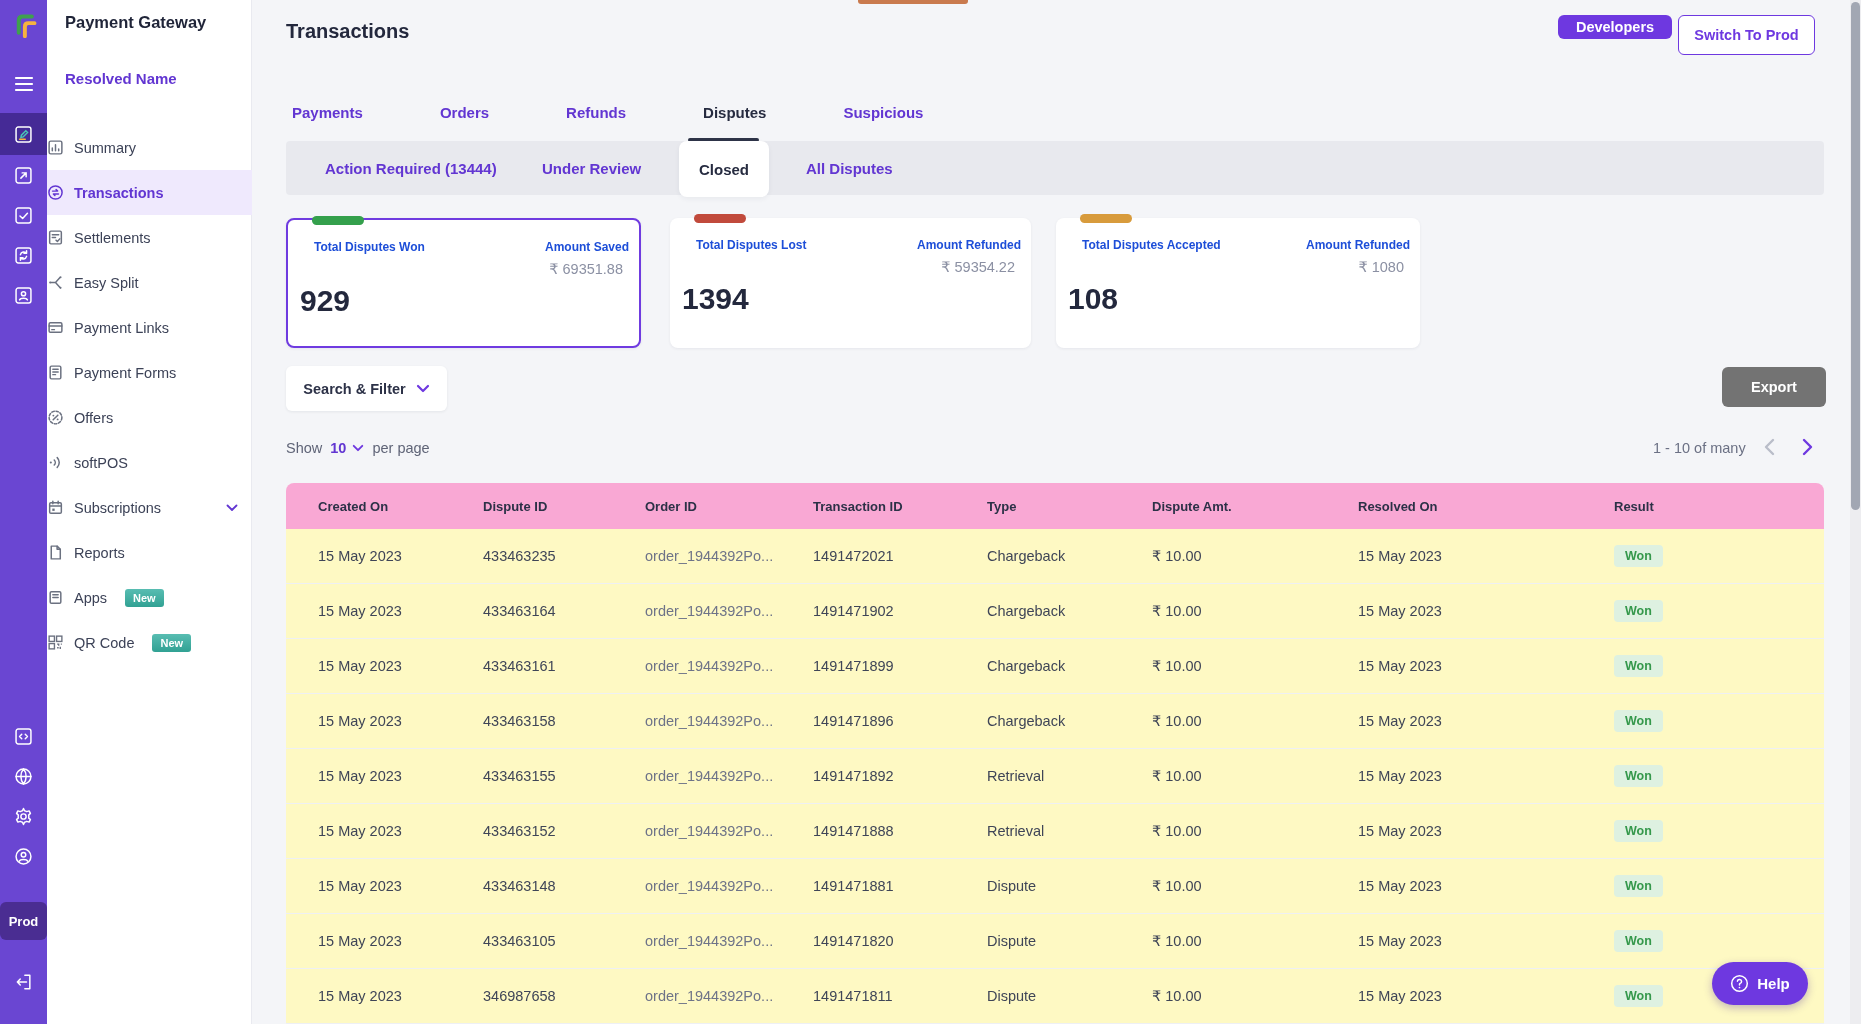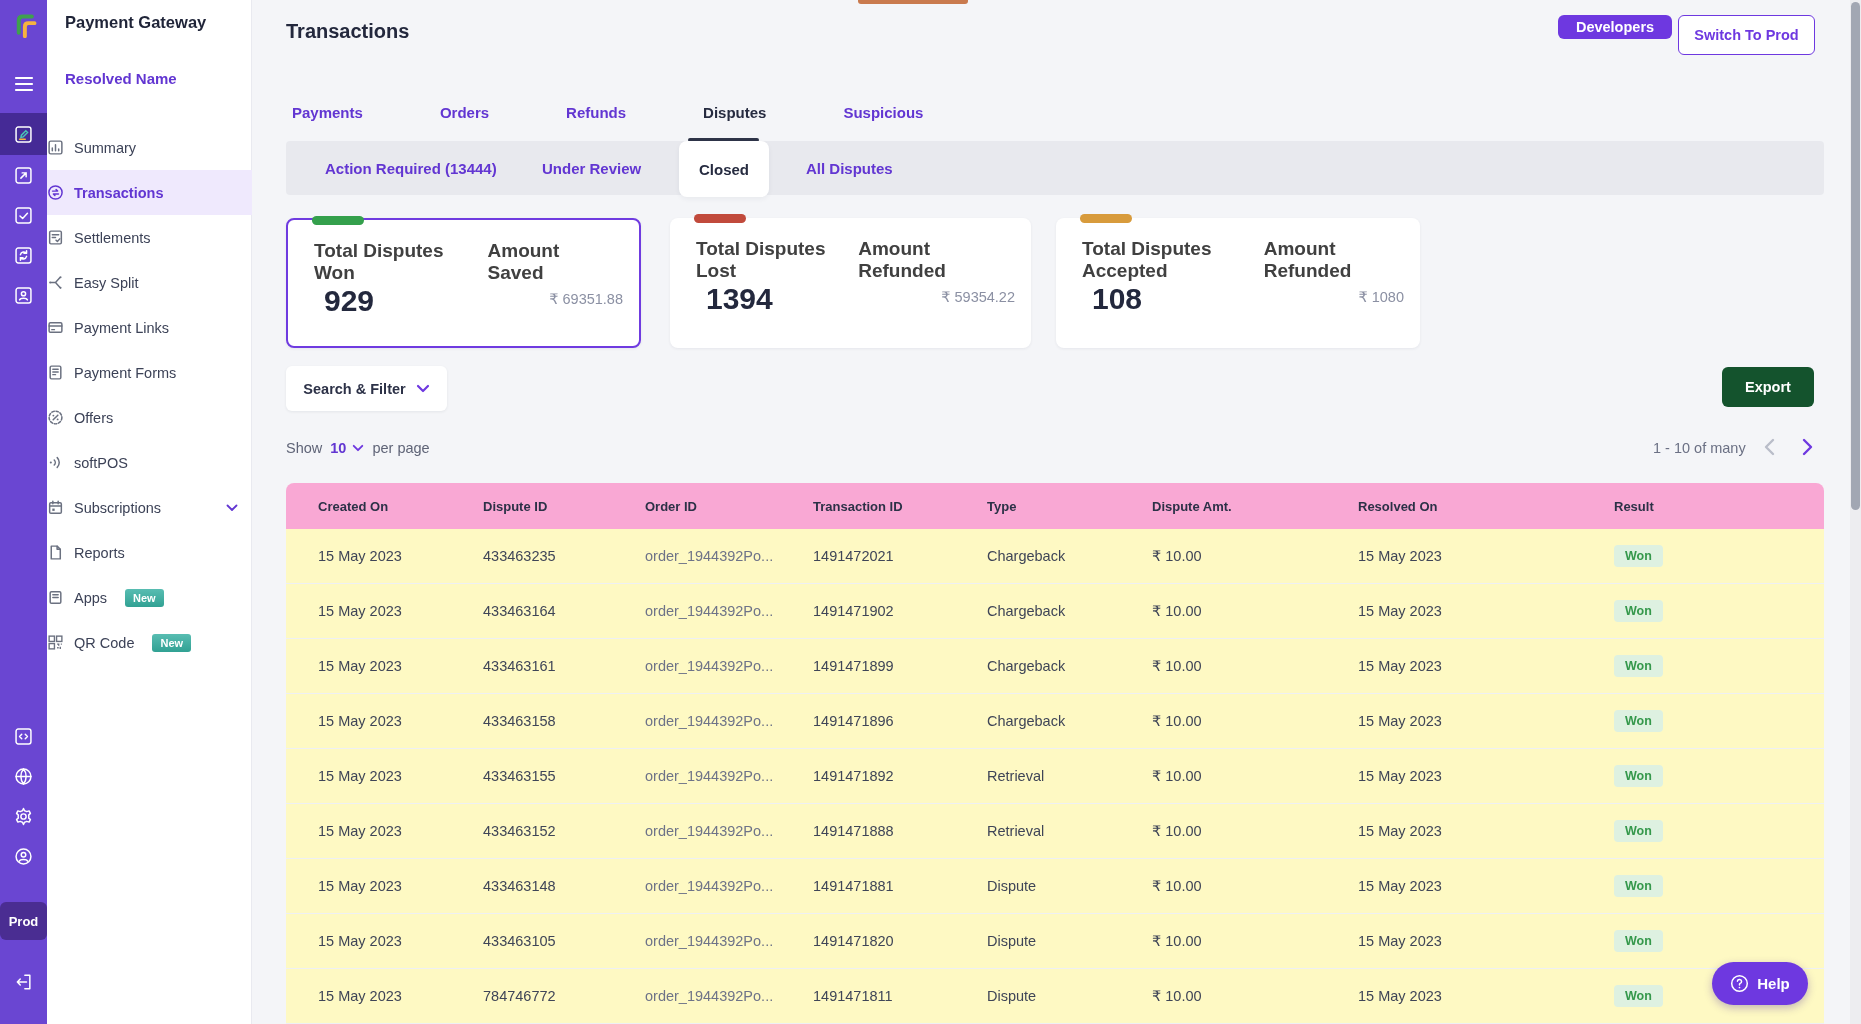--- a/index.html
+++ b/index.html
@@ -77,32 +77,32 @@
   .card { position:absolute; top:218px; height:130px; background:#fff; border-radius:8px;
     box-shadow:0 1px 3px rgba(40,45,70,.07); cursor:pointer; }
   .card.selected { border:2px solid #6f3be0; }
   .card1 { left:34px;  width:355px; }
   .card2 { left:418px; width:361px; }
   .card3 { left:804px; width:364px; }
   .pill { position:absolute; top:-4px; left:24px; width:52px; height:9px; border-radius:5px; }
   .pill-green  { background:#34a04c; }
   .pill-red    { background:#c14a3c; }
   .pill-orange { background:#d89b3c; }
-  .card-top { display:flex; justify-content:space-between; padding:20px 20px 0 26px;
-    font-size:19px; font-weight:bold; color:#404040; }
+  .card-top { display:flex; justify-content:space-between; padding:20px 10px 0 26px;
+    font-size:12px; font-weight:bold; color:#1d4ed8; }
   .card-amt { text-align:right; padding-right:16px; margin-top:7px; font-size:14.5px; color:#8b90a3; }
-  .card-count { position:absolute; left:36px; top:64px; font-size:30px; font-weight:bold; color:#23283d; }
+  .card-count { position:absolute; left:12px; top:64px; font-size:30px; font-weight:bold; color:#23283d; }
 
   
   .search-filter { position:absolute; left:34px; top:366px; width:161px; height:45px; background:#fff;
     border:none; border-radius:6px; box-shadow:0 1px 3px rgba(40,45,70,.08); cursor:pointer;
     display:flex; align-items:center; justify-content:center; gap:10px;
     font-size:14.5px; font-weight:bold; color:#2c3147; font-family:inherit; }
-  .btn-export { position:absolute; left:1470px; top:367px; width:92px; height:40px;
-    background:#14532d; color:#fff; }
+  .btn-export { position:absolute; left:1470px; top:367px; width:104px; height:40px;
+    background:#737373; color:#fff; }
 
   
   .show-controls { position:absolute; left:34px; top:440px; display:flex; align-items:center; gap:8px;
     font-size:14.5px; color:#5f6477; }
   .page-size { color:#6236d2; font-weight:bold; display:flex; align-items:center; gap:6px; cursor:pointer; }
   .range-label { position:absolute; left:1401px; top:440px; font-size:14.5px; color:#6b7084; }
   .pg-prev { position:absolute; left:1512px; top:438px; color:#b9bdc9; cursor:pointer; }
   .pg-next { position:absolute; left:1550px; top:438px; color:#6e38e0; cursor:pointer; }
 
   
@@ -514,21 +514,21 @@
     <div class="cell">Dispute</div>
     <div class="cell amt">₹ 10.00</div>
     <div class="cell resolved">15 May 2023</div>
     <div class="cell result">
       <span class="badge-won">Won</span>
     </div>
   </div>
 
   <div class="trow">
     <div class="cell">15 May 2023</div>
-    <div class="cell">784746772</div>
+    <div class="cell">346987658</div>
     <div class="cell dim">order_1944392Po...</div>
     <div class="cell">1491471811</div>
     <div class="cell">Dispute</div>
     <div class="cell amt">₹ 10.00</div>
     <div class="cell resolved">15 May 2023</div>
     <div class="cell result">
       <span class="badge-won">Won</span>
     </div>
   </div>
 </div>

